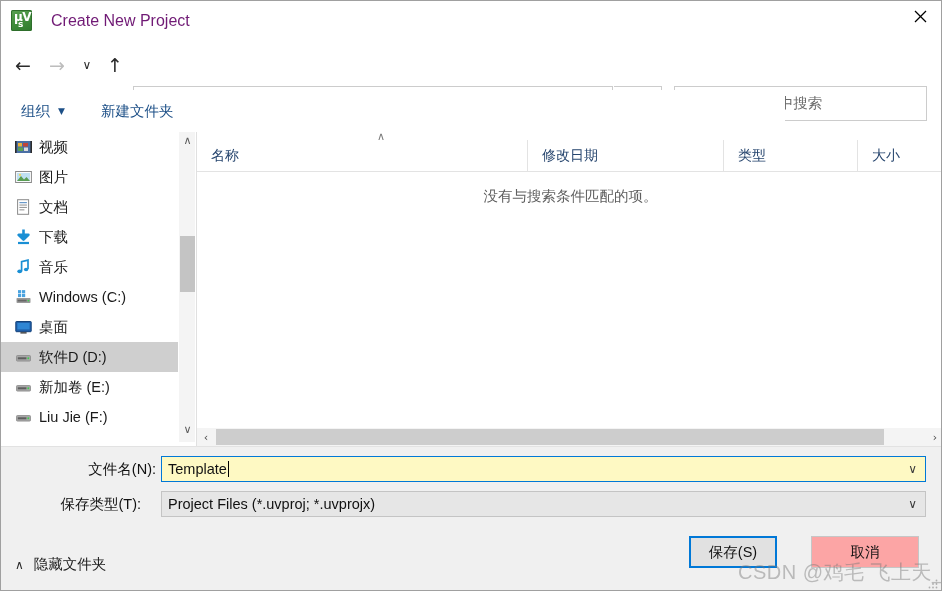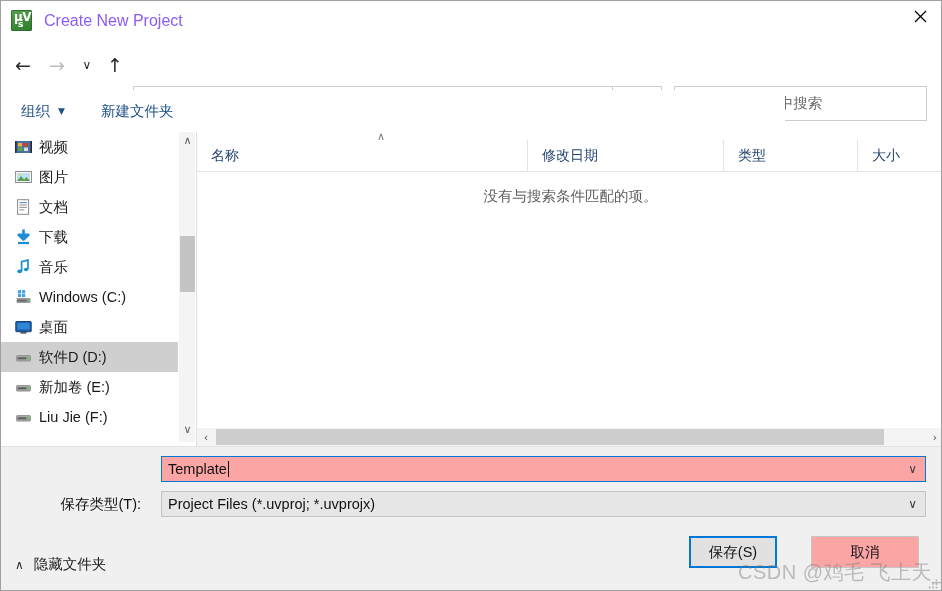--- a/index.html
+++ b/index.html
@@ -45,23 +45,23 @@
     font-weight: bold; letter-spacing: -0.5px;
     font-family: "DejaVu Sans", sans-serif;
   }
   .title-icon .g2 {
     position: absolute; left: 7px; top: 10px;
     color: #ffffff; font-size: 9px; line-height: 9px;
     font-weight: bold;
     font-family: "DejaVu Sans", sans-serif;
   }
   .title-text {
-    margin-left: 12px;
+    margin-left: 19px;
     font-size: 16px;
-    color: #8b5cf6;
+    color: #701a75;
     font-family: "Liberation Sans", sans-serif;
   }
   .close-btn {
     position: absolute;
     right: 0; top: 0;
     width: 46px; height: 31px;
     display: flex; align-items: center; justify-content: center;
     cursor: default;
   }
   .close-btn svg { display: block; }
@@ -392,21 +392,21 @@
     right: 8px; top: 50%;
     transform: translateY(-50%);
     font-size: 12px;
     color: #3a3a3a;
     font-family: "DejaVu Sans", sans-serif;
   }
   .combo-name {
     left: 160px; top: 9px;
     width: 765px;
     border: 1px solid #0078d7;
-    background: #fca5a5;
+    background: #fef9c3;
   }
   .caret-bar {
     display: inline-block;
     width: 1px;
     height: 16px;
     background: #000000;
     margin-left: 1px;
     vertical-align: middle;
   }
   .combo-type {
@@ -660,20 +660,21 @@
 
       <div class="hsb">
         <div class="hsb-arrow left">‹</div>
         <div class="hsb-thumb"></div>
         <div class="hsb-arrow right">›</div>
       </div>
     </div>
   </div>
 
   <div class="bottom">
+    <div class="form-label lbl-name">文件名(N):</div>
     <div class="combo combo-name">
       <span class="val">Template</span>
       <span class="caret-bar"></span>
       <span class="dd">∨</span>
     </div>
 
     <div class="form-label lbl-type">保存类型(T):</div>
     <div class="combo combo-type">
       <span class="val">Project Files (*.uvproj; *.uvprojx)</span>
       <span class="dd">∨</span>

